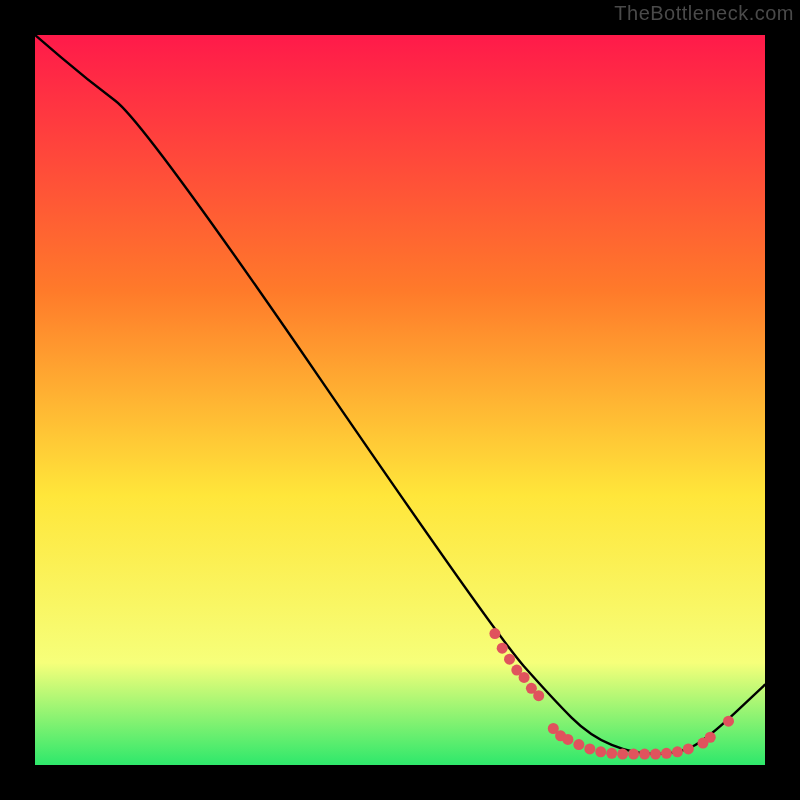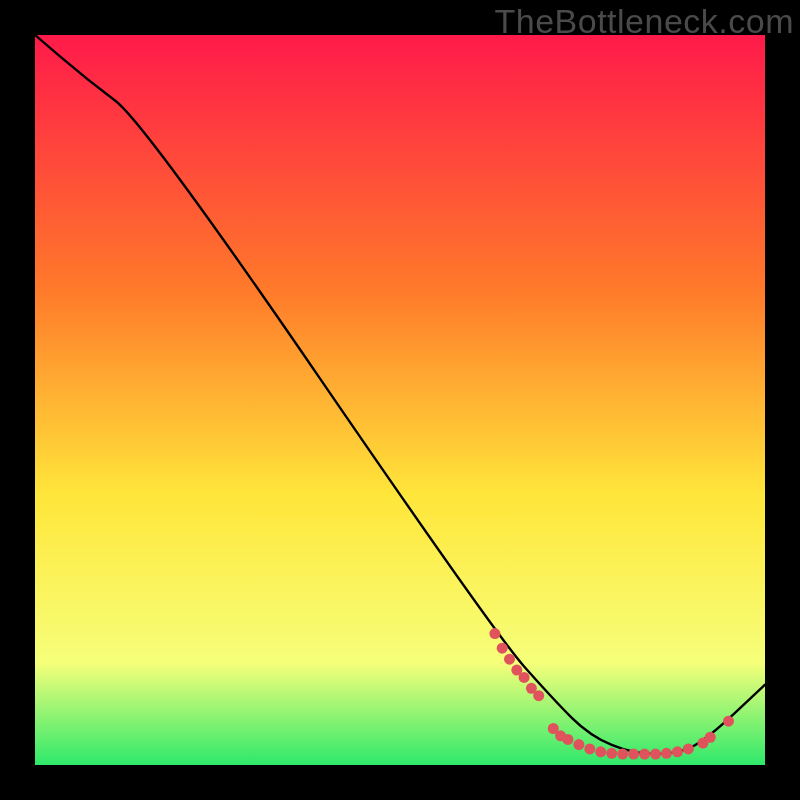--- a/index.html
+++ b/index.html
@@ -15,21 +15,21 @@
     width: 800px;
     height: 800px;
     background: #000;
   }
   .watermark {
     position: absolute;
     top: 2px;
     right: 6px;
     color: #4a4a4a;
     font-family: Arial, Helvetica, sans-serif;
-    font-size: 34px;
+    font-size: 20px;
     font-weight: 400;
     letter-spacing: 0.5px;
     z-index: 10;
   }
   .plot {
     position: absolute;
     left: 35px;
     top: 35px;
     width: 730px;
     height: 730px;

